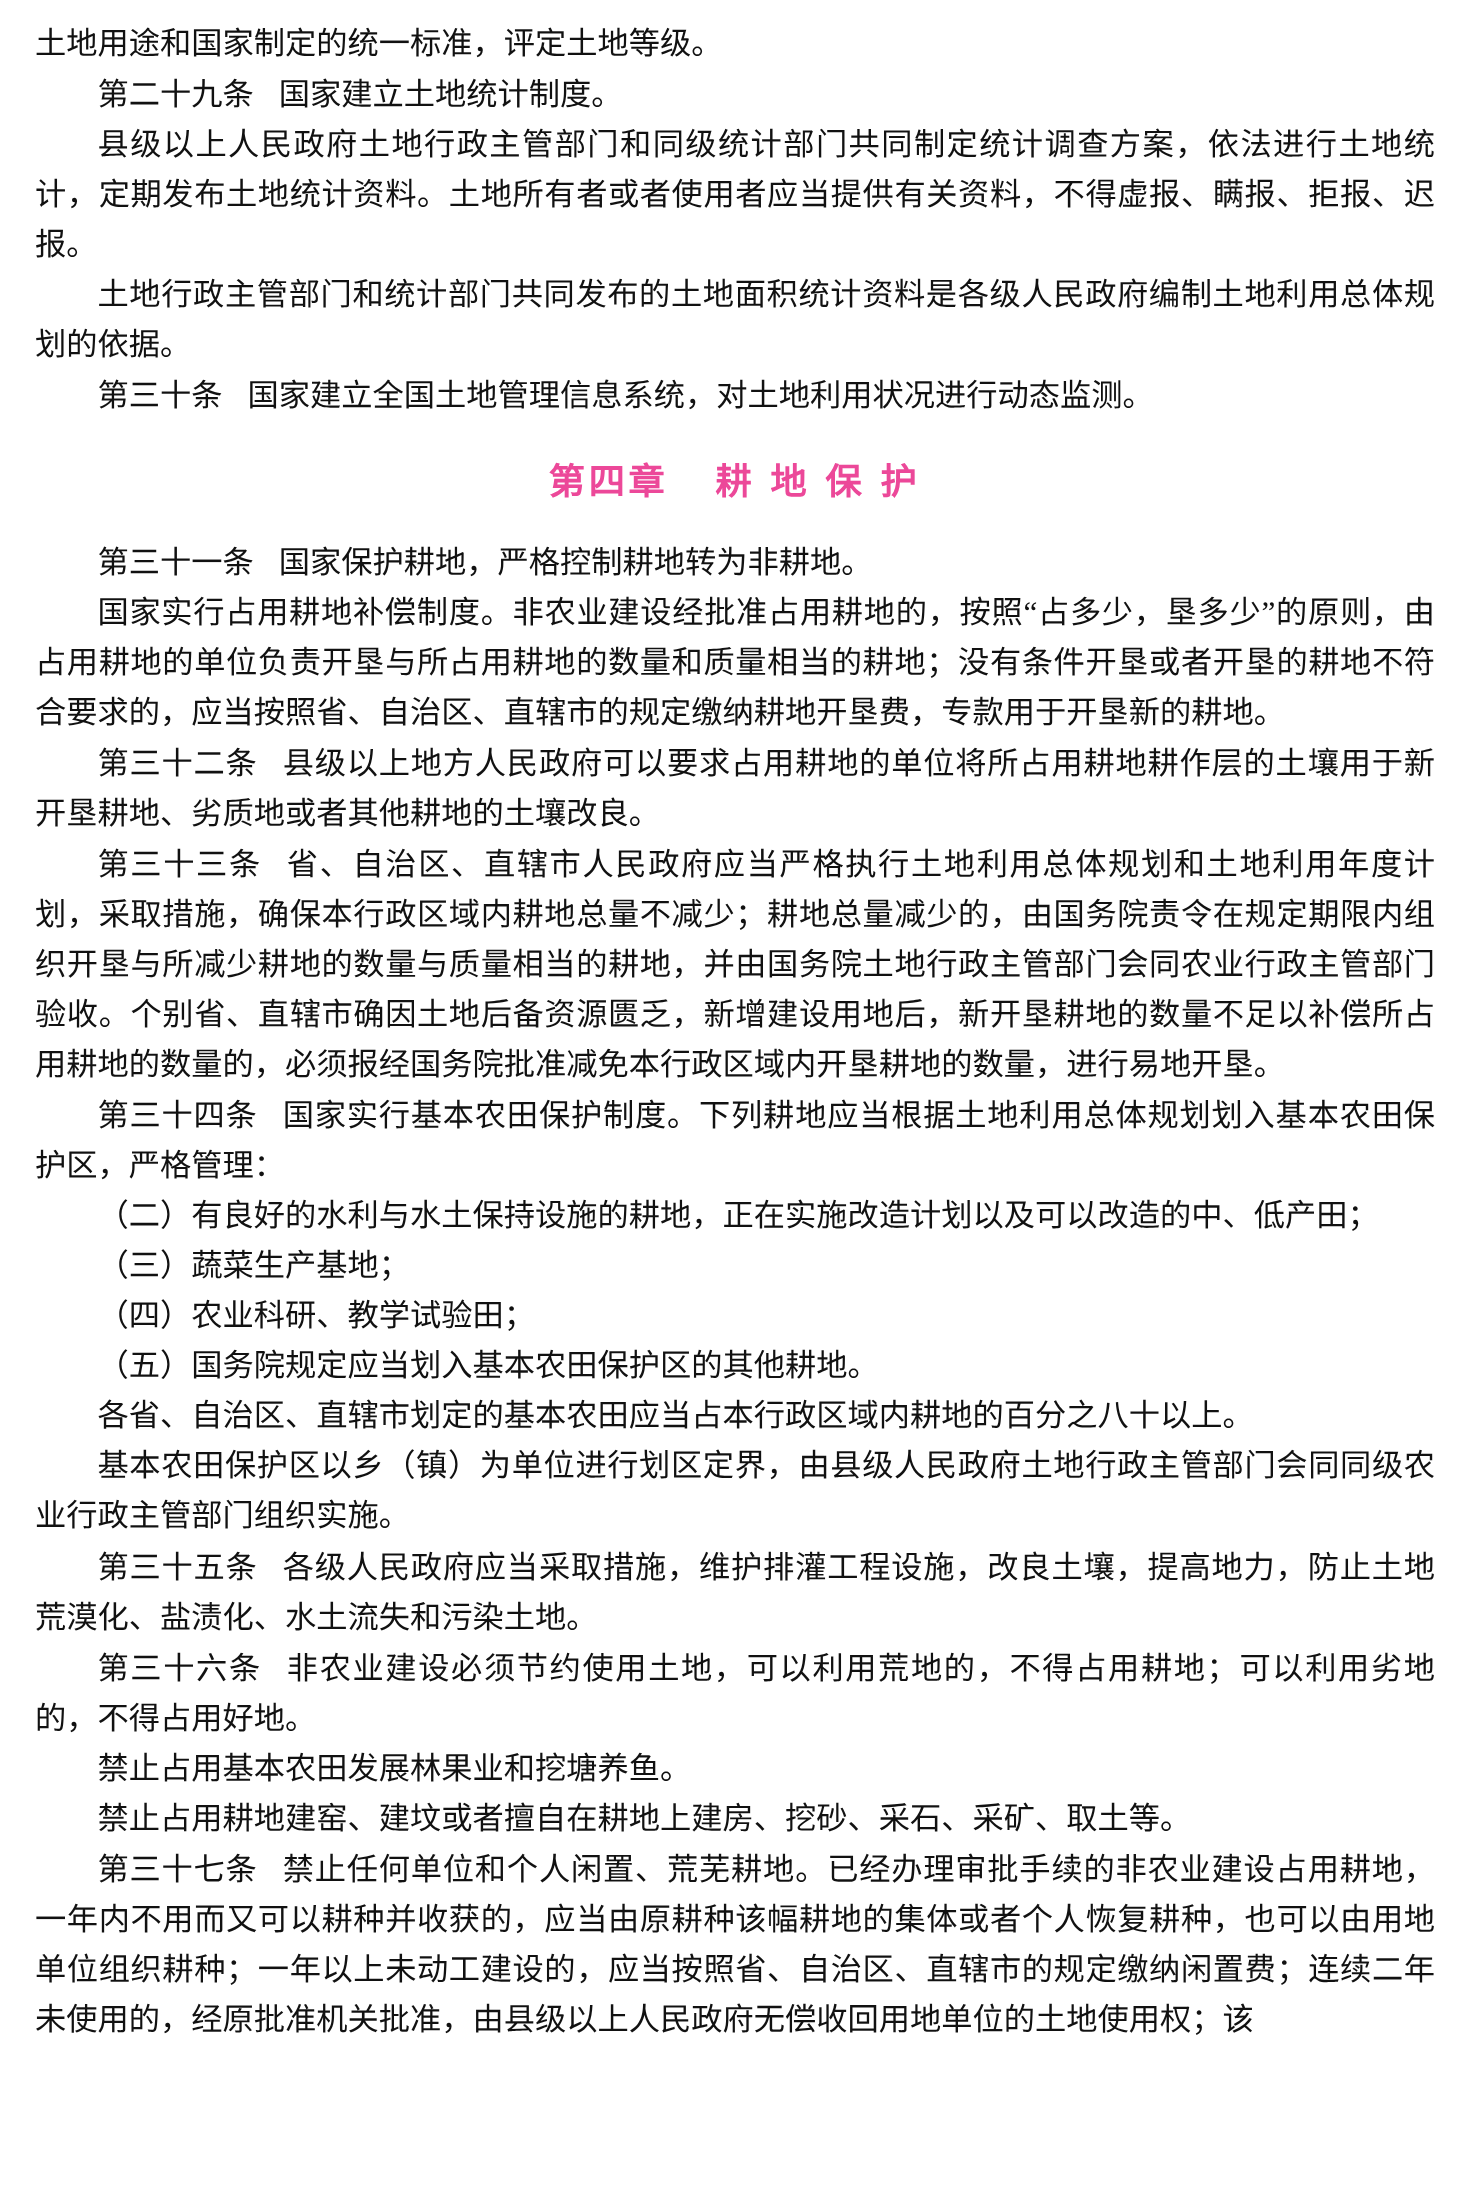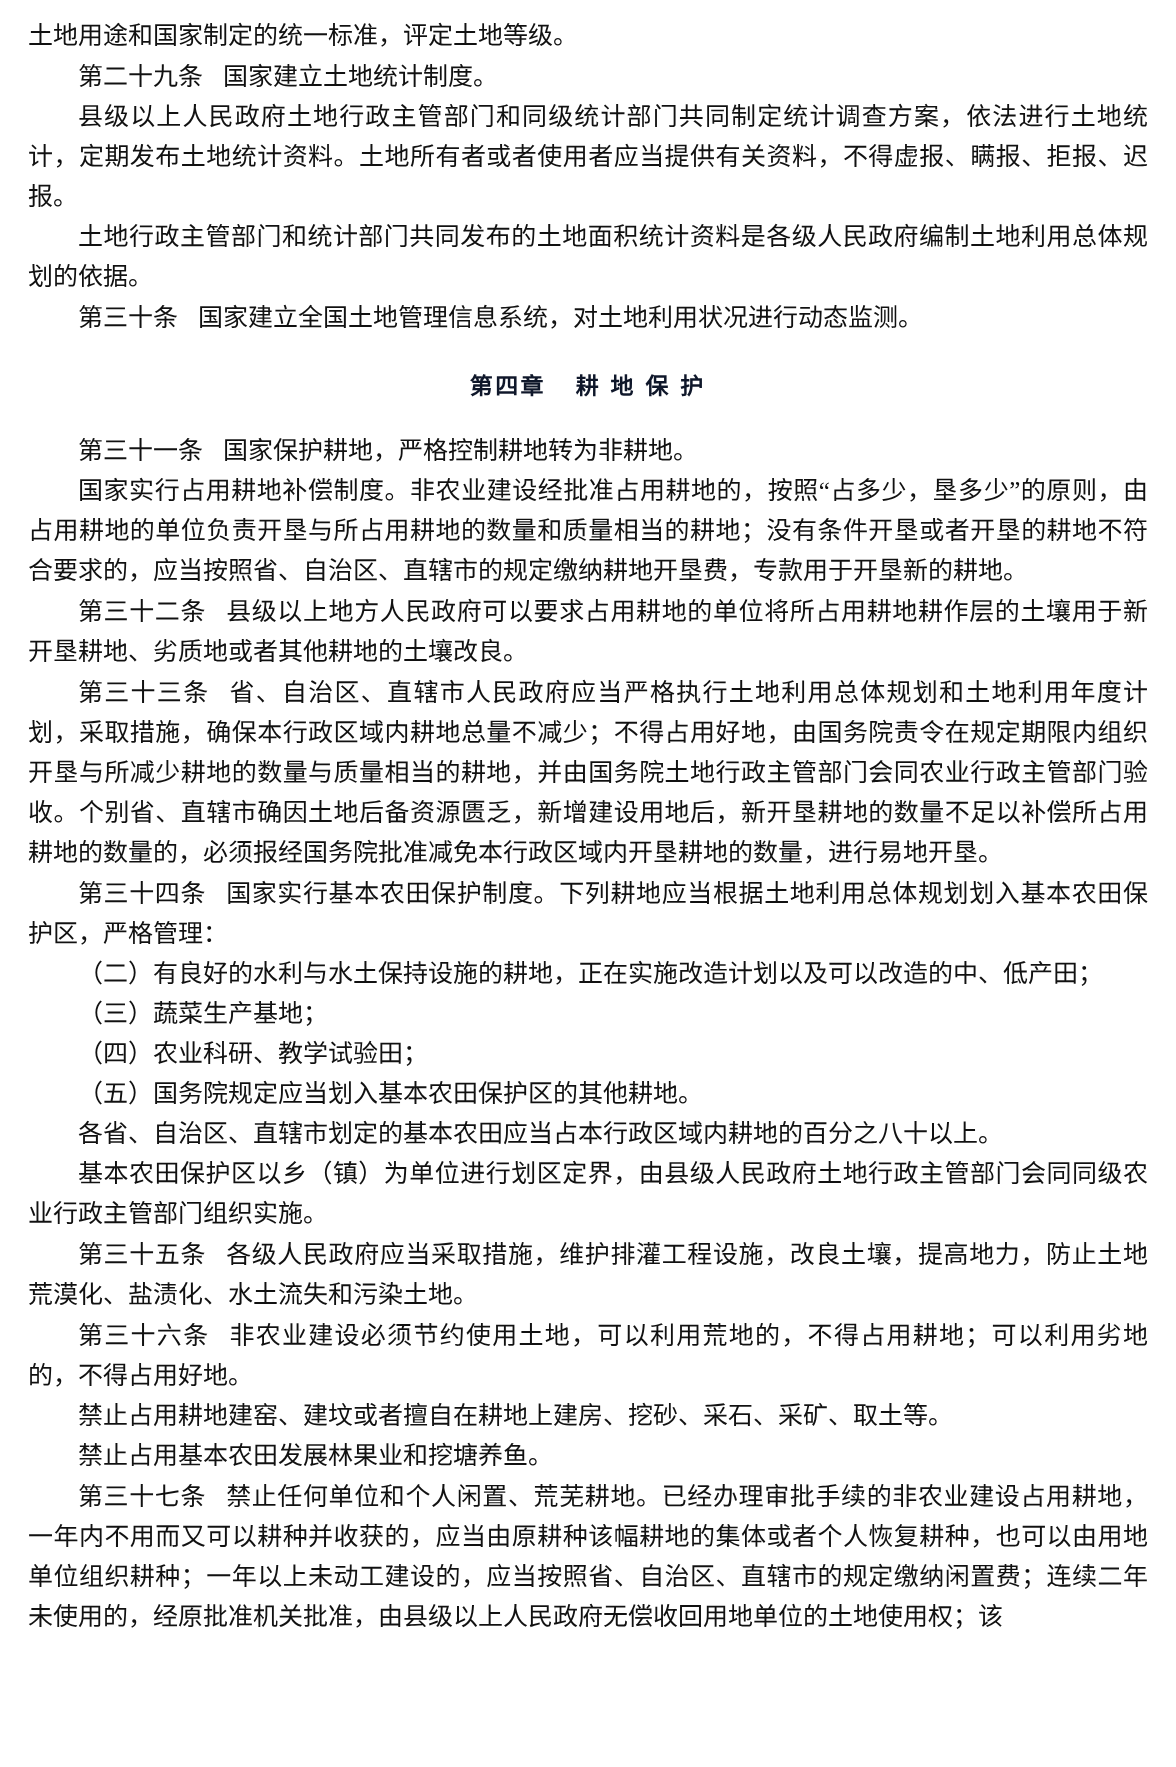--- a/index.html
+++ b/index.html
@@ -33,23 +33,23 @@
     font-weight: normal;
     font-family: "Liberation Sans", "DejaVu Sans", sans-serif;
     margin-right: 0.8em;
   }
   h2.chapter {
     margin: 26px 0 22px 0;
     text-align: center;
     text-indent: 0;
     font-family: "Liberation Sans", "DejaVu Sans", sans-serif;
     font-weight: bold;
-    font-size: 23px;
+    font-size: 29px;
     line-height: 44px;
-    color: #0f172a;
+    color: #ec4899;
   }
   h2.chapter .chapter-num {
     margin-right: 1.3em;
     letter-spacing: 0.1em;
   }
   h2.chapter .chapter-title {
     letter-spacing: 0.12em;
   }
 </style>
 </head>
@@ -59,27 +59,27 @@
   <div id="doc-body">
       <p class="continuation"><span>土地用途和国家制定的统一标准，评定土地等级。</span></p>
       <p class="article"><span class="article-num">第二十九条</span><span>国家建立土地统计制度。</span></p>
       <p class="body"><span>县级以上人民政府土地行政主管部门和同级统计部门共同制定统计调查方案，依法进行土地统计，定期发布土地统计资料。土地所有者或者使用者应当提供有关资料，不得虚报、瞒报、拒报、迟报。</span></p>
       <p class="body"><span>土地行政主管部门和统计部门共同发布的土地面积统计资料是各级人民政府编制土地利用总体规划的依据。</span></p>
       <p class="article"><span class="article-num">第三十条</span><span>国家建立全国土地管理信息系统，对土地利用状况进行动态监测。</span></p>
       <h2 class="chapter"><span class="chapter-num">第四章</span><span class="chapter-title">耕 地 保 护</span></h2>
       <p class="article"><span class="article-num">第三十一条</span><span>国家保护耕地，严格控制耕地转为非耕地。</span></p>
       <p class="body"><span>国家实行占用耕地补偿制度。非农业建设经批准占用耕地的，按照“占多少，垦多少”的原则，由占用耕地的单位负责开垦与所占用耕地的数量和质量相当的耕地；没有条件开垦或者开垦的耕地不符合要求的，应当按照省、自治区、直辖市的规定缴纳耕地开垦费，专款用于开垦新的耕地。</span></p>
       <p class="article"><span class="article-num">第三十二条</span><span>县级以上地方人民政府可以要求占用耕地的单位将所占用耕地耕作层的土壤用于新开垦耕地、劣质地或者其他耕地的土壤改良。</span></p>
-      <p class="article"><span class="article-num">第三十三条</span><span>省、自治区、直辖市人民政府应当严格执行土地利用总体规划和土地利用年度计划，采取措施，确保本行政区域内耕地总量不减少；不得占用好地，由国务院责令在规定期限内组织开垦与所减少耕地的数量与质量相当的耕地，并由国务院土地行政主管部门会同农业行政主管部门验收。个别省、直辖市确因土地后备资源匮乏，新增建设用地后，新开垦耕地的数量不足以补偿所占用耕地的数量的，必须报经国务院批准减免本行政区域内开垦耕地的数量，进行易地开垦。</span></p>
+      <p class="article"><span class="article-num">第三十三条</span><span>省、自治区、直辖市人民政府应当严格执行土地利用总体规划和土地利用年度计划，采取措施，确保本行政区域内耕地总量不减少；耕地总量减少的，由国务院责令在规定期限内组织开垦与所减少耕地的数量与质量相当的耕地，并由国务院土地行政主管部门会同农业行政主管部门验收。个别省、直辖市确因土地后备资源匮乏，新增建设用地后，新开垦耕地的数量不足以补偿所占用耕地的数量的，必须报经国务院批准减免本行政区域内开垦耕地的数量，进行易地开垦。</span></p>
       <p class="article"><span class="article-num">第三十四条</span><span>国家实行基本农田保护制度。下列耕地应当根据土地利用总体规划划入基本农田保护区，严格管理：</span></p>
       <p class="body"><span>（二）有良好的水利与水土保持设施的耕地，正在实施改造计划以及可以改造的中、低产田；</span></p>
       <p class="body"><span>（三）蔬菜生产基地；</span></p>
       <p class="body"><span>（四）农业科研、教学试验田；</span></p>
       <p class="body"><span>（五）国务院规定应当划入基本农田保护区的其他耕地。</span></p>
       <p class="body"><span>各省、自治区、直辖市划定的基本农田应当占本行政区域内耕地的百分之八十以上。</span></p>
       <p class="body"><span>基本农田保护区以乡（镇）为单位进行划区定界，由县级人民政府土地行政主管部门会同同级农业行政主管部门组织实施。</span></p>
       <p class="article"><span class="article-num">第三十五条</span><span>各级人民政府应当采取措施，维护排灌工程设施，改良土壤，提高地力，防止土地荒漠化、盐渍化、水土流失和污染土地。</span></p>
       <p class="article"><span class="article-num">第三十六条</span><span>非农业建设必须节约使用土地，可以利用荒地的，不得占用耕地；可以利用劣地的，不得占用好地。</span></p>
+      <p class="body"><span>禁止占用基本农田发展林果业和挖塘养鱼。</span></p>
       <p class="body"><span>禁止占用耕地建窑、建坟或者擅自在耕地上建房、挖砂、采石、采矿、取土等。</span></p>
-      <p class="body"><span>禁止占用基本农田发展林果业和挖塘养鱼。</span></p>
       <p class="article"><span class="article-num">第三十七条</span><span>禁止任何单位和个人闲置、荒芜耕地。已经办理审批手续的非农业建设占用耕地，一年内不用而又可以耕种并收获的，应当由原耕种该幅耕地的集体或者个人恢复耕种，也可以由用地单位组织耕种；一年以上未动工建设的，应当按照省、自治区、直辖市的规定缴纳闲置费；连续二年未使用的，经原批准机关批准，由县级以上人民政府无偿收回用地单位的土地使用权；该</span></p>
     </div>
 </main>
 
 </body></html>

